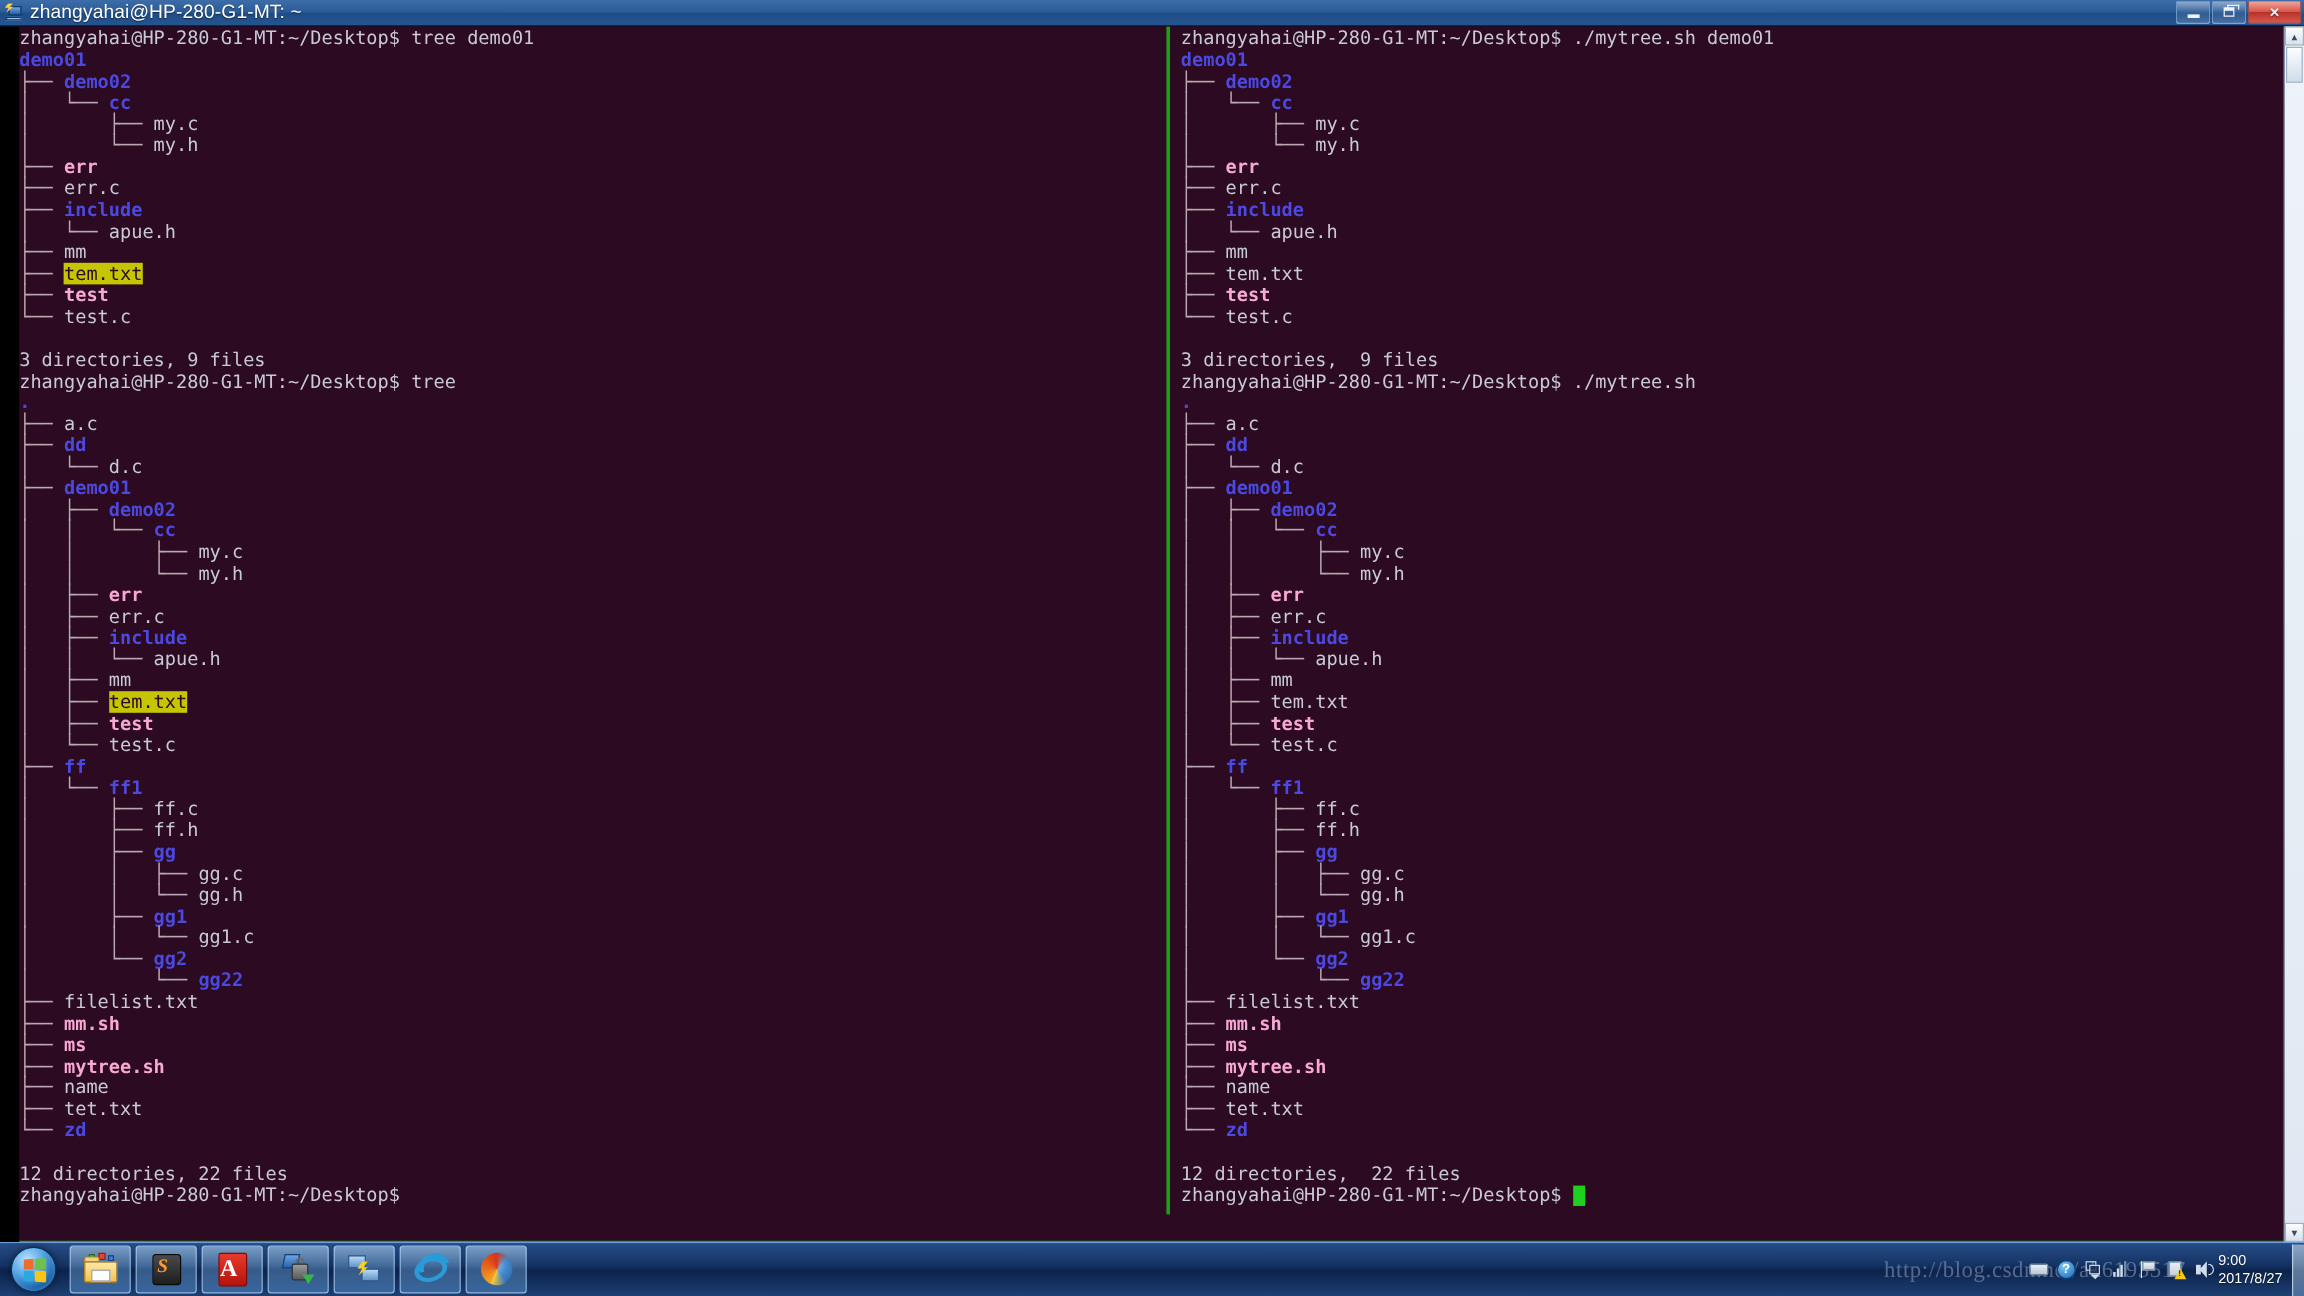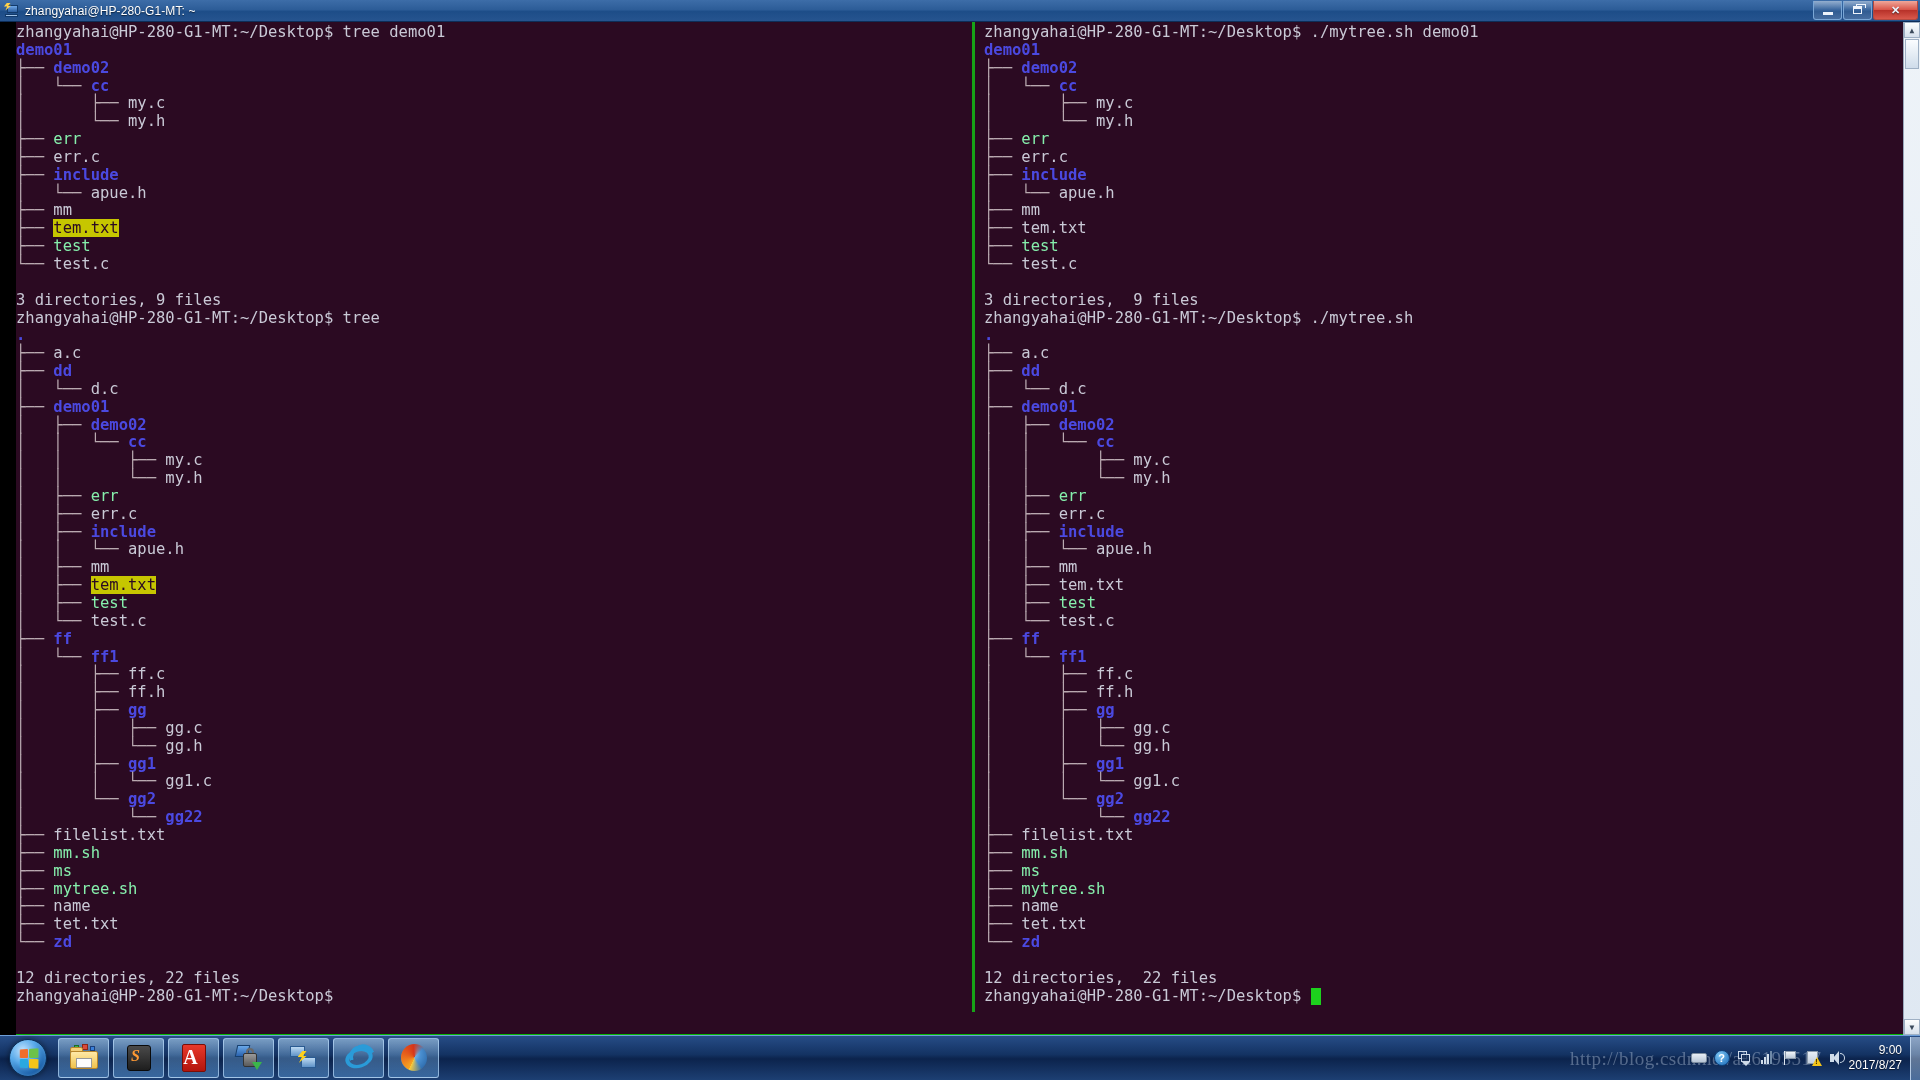--- a/index.html
+++ b/index.html
@@ -30,21 +30,21 @@
   #titlebar .tb-icon .base {
     position: absolute; left: 1px; top: 11px; width: 13px; height: 3px;
     background: #9dc0e6; border: 1px solid #123a6b;
   }
   #titlebar .tb-icon .bolt {
     position: absolute; left: 0px; top: 0px; width: 7px; height: 8px;
     background: #ffd24a;
     clip-path: polygon(45% 0, 100% 0, 60% 40%, 100% 40%, 20% 100%, 45% 50%, 0 50%);
   }
   #titlebar .tb-title {
-    color: #ffffff; font-size: 12px; letter-spacing: .1px;
+    color: #ffffff; font-size: 16px; letter-spacing: .1px;
     text-shadow: 0 1px 1px rgba(0,0,0,.55);
     white-space: nowrap;
   }
   #titlebar .tb-spacer { flex: 1 1 auto; }
   #titlebar .tb-buttons { display: flex; align-items: center; margin-right: 2px; }
   .tb-btn {
     width: 29px; height: 19px; margin-left: 1px;
     display: flex; align-items: center; justify-content: center;
     border: 1px solid #7aa7d6; border-top: none;
     border-radius: 0 0 3px 3px;
@@ -90,21 +90,21 @@
   
   #pane-divider {
     position: absolute; left: 956px; top: 0; width: 3px; height: 990px;
     background: #17a317;
   }
 
   .ln { display: block; height: 17.85px; }
 
   
   .c-dir   { color: #4b49e0; font-weight: bold; }      
-  .c-exec  { color: #86efac; font-weight: normal; }      
+  .c-exec  { color: #f9a8d4; font-weight: bold; }      
   .c-file  { color: #c9c9d6; }                         
   .c-guide { color: #b9a9b0; }                         
   .c-txt   { color: #c9c9d6; }
   .hl-tem  { background: #c6c600; color: #2b0a22; }    
   .cursor  { background: #1dd11d; color: #1dd11d; display: inline-block; width: 10px; }
 
   
   #tmux-status {
     position: absolute; left: 0; top: 1012px; width: 1920px; height: 21px;
     background: #08b808;
@@ -243,21 +243,21 @@
   .ti-flag .p{position:absolute;left:1px;top:1px;width:1.5px;height:14px;background:#dfe8f2;}
   .ti-warn .pg{position:absolute;left:1px;top:1px;width:11px;height:13px;background:linear-gradient(180deg,#e9eff7,#c3cfdd);border:1px solid #8b9aab;}
   .ti-warn .tri{position:absolute;right:0;bottom:0;width:0;height:0;border-left:5px solid transparent;border-right:5px solid transparent;border-bottom:9px solid #f5c518;}
   .ti-warn .ex{position:absolute;right:4px;bottom:1px;color:#3a2a00;font-size:7px;font-weight:bold;font-family:"Liberation Sans",sans-serif;}
   .ti-vol .sp{position:absolute;left:1px;top:4px;width:4px;height:8px;background:#cfdcea;}
   .ti-vol .cn{position:absolute;left:4px;top:1px;width:0;height:0;border-top:7px solid transparent;border-bottom:7px solid transparent;border-right:6px solid #cfdcea;}
   .ti-vol .w1{position:absolute;left:11px;top:3px;width:5px;height:10px;border:1.5px solid #cfdcea;border-left:none;border-radius:0 6px 6px 0;}
 
   #clock {
     color: #ffffff; font-family: "Liberation Sans", sans-serif;
-    font-size: 12px; line-height: 15px; text-align: right;
+    font-size: 12px; line-height: 15px; text-align: left;
     margin-right: 8px; text-shadow: 0 1px 1px rgba(0,0,0,.6);
     position: relative; z-index: 3; white-space: nowrap;
   }
   #showdesk {
     width: 10px; height: 43px; margin-right: 0px;
     background: linear-gradient(180deg, rgba(225,238,250,.55), rgba(160,195,230,.35));
     border-left: 1px solid rgba(210,230,250,.75);
     position: relative; z-index: 3;
   }
 </style>

